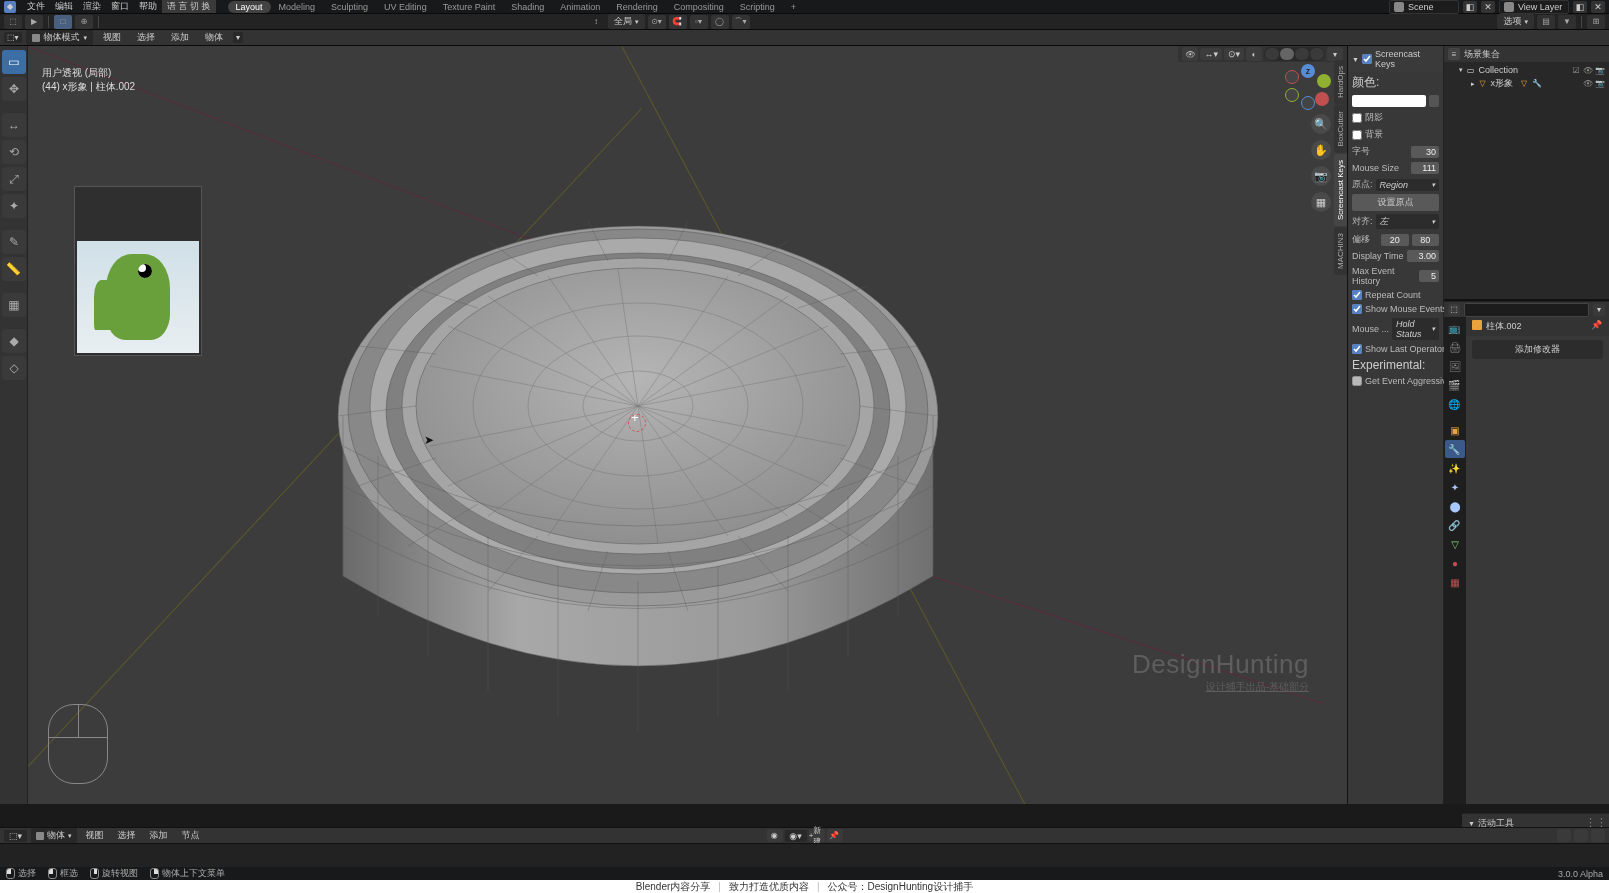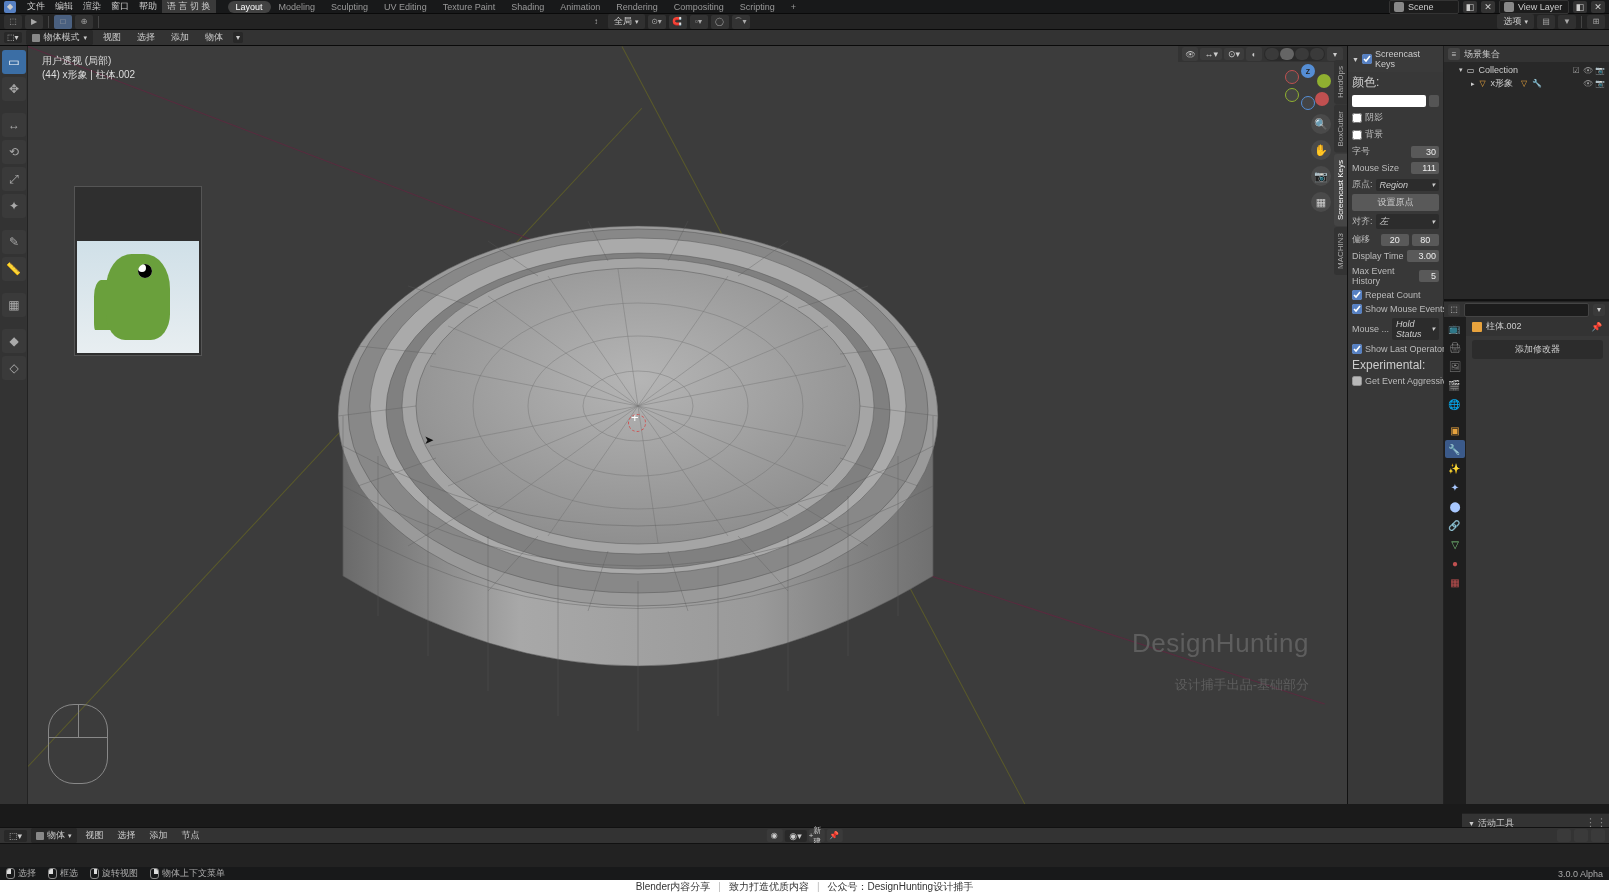--- a/index.html
+++ b/index.html
@@ -39,32 +39,32 @@
 
 .main-area { display: flex; height: calc(100% - 46px - 89px); }
 
 
 .left-toolbar { width: 28px; background: #333; display: flex; flex-direction: column; padding: 4px 2px; gap: 3px; border-right: 1px solid #222; }
 .left-toolbar .tool { width: 24px; height: 24px; background: #3a3a3a; border-radius: 3px; display: flex; align-items: center; justify-content: center; cursor: pointer; font-size: 12px; color: #aaa; }
 .left-toolbar .tool.active { background: #3b6ea5; color: #fff; }
 
 
 .viewport { flex: 1; background: #3c3c3c; position: relative; overflow: hidden; }
-.viewport .overlay-text { position: absolute; top: 8px; left: 14px; font-size: 10px; color: #ddd; line-height: 1.4; }
+.viewport .overlay-text { position: absolute; top: 20px; left: 14px; font-size: 10px; color: #ddd; line-height: 1.4; }
 .viewport .ref-image { position: absolute; top: 140px; left: 46px; width: 128px; height: 170px; background: #2f2f2f; border: 1px solid #555; }
 .viewport .ref-image .inner-img { position: absolute; left: 2px; right: 2px; bottom: 2px; top: 54px;
   background: linear-gradient(180deg, #d0e0e8 0%, #e8eef1 100%); display: flex; align-items: center; justify-content: center; overflow: hidden; }
 .viewport .ref-image .inner-img .blob { width: 64px; height: 86px; background: #6aa03c; border-radius: 40% 40% 30% 30%; box-shadow: -30px 8px 0 -18px #6aa03c; position: relative; }
 .viewport .ref-image .inner-img .blob::after { content:''; position:absolute; width:14px; height:14px; background:#fff; border-radius:50%; top:10px; left:32px; box-shadow: inset -3px -3px 0 3px #000;}
 .viewport .mouse-diagram { position: absolute; left: 20px; bottom: 20px; width: 60px; height: 80px; border: 1px solid #888; border-radius: 26px; }
 .viewport .mouse-diagram::before { content: ''; position: absolute; top: 0; left: 50%; width: 1px; height: 32px; background: #888; }
 .viewport .mouse-diagram::after { content: ''; position: absolute; top: 32px; left: 0; right: 0; height: 1px; background: #888; }
 .viewport .watermark { position: absolute; right: 38px; bottom: 110px; color: #5e5e5e; text-align: right; }
 .viewport .watermark .t1 { font-size: 26px; font-weight: 400; letter-spacing: 0.5px; }
-.viewport .watermark .t2 { font-size: 13px; margin-top: 17px; }
+.viewport .watermark .t2 { font-size: 10px; margin-top: 0; text-decoration: underline; }
 .viewport .axes-lines .line { position: absolute; height: 1px; transform-origin: left center; }
 .viewport .axes-lines .y1 { background: #5a5a2a; width: 900px; top: 0; left: 594px; transform: rotate(62deg);}
 .viewport .axes-lines .y2 { background: #5a5a2a; width: 900px; top: 720px; left: 0; transform: rotate(-47deg);}
 .viewport .axes-lines .r1 { background: #5a2a3f; width: 800px; top: 0; left: 0; transform: rotate(21deg);}
 .viewport .axes-lines .r2 { background: #5a2a3f; width: 600px; top: 472px; left: 726px; transform: rotate(18deg);}
 
 .viewport .nav-gizmo { position: absolute; top: 18px; right: 16px; width: 46px; height: 46px; }
 .viewport .nav-gizmo .ball { position: absolute; width: 14px; height: 14px; border-radius: 50%; font-size: 7px; display: flex; align-items: center; justify-content: center; color:#222; font-weight:bold;}
 .viewport .nav-gizmo .z { background: #558ed5; top: 0; left: 16px; }
 .viewport .nav-gizmo .y { background: #90b030; top: 10px; right: 0; }
@@ -136,21 +136,21 @@
 .prop-tabs .pt.mod { background: #3b5a8a; color: #a5c8f0; }
 .prop-tabs .pt.fx { color: #888; }
 .prop-tabs .pt.part { color: #a8c8ff; }
 .prop-tabs .pt.phy { color: #a8c8ff; }
 .prop-tabs .pt.con { color: #a8c8ff; }
 .prop-tabs .pt.data { color: #80d080; }
 .prop-tabs .pt.mat { color: #c05050; }
 .prop-tabs .pt.tex { color: #c05050; }
 
 .prop-content { flex: 1; background: #383838; }
-.prop-content .crumb { padding: 3px 6px; font-size: 9px; background: #333; display: flex; align-items: center; gap: 4px; }
+.prop-content .crumb { padding: 3px 6px; font-size: 9px; background: #333; display: flex; align-items: flex-start; gap: 4px; }
 .prop-content .crumb .bic { width: 10px; height: 10px; background: #e8a33d; border-radius: 1px; }
 .prop-content .crumb .pin { margin-left: auto; font-size: 9px; cursor: pointer; color:#888;}
 .prop-content .add-mod { margin: 4px 6px; background: #2c2c2c; border-radius: 3px; padding: 3px 6px; font-size: 9px; text-align: center; cursor: pointer; color: #ccc; }
 
 
 .bottom-area { position: absolute; left: 0; right: 0; bottom: 26px; }
 .dopesheet-header { height: 16px; background: #333; display: flex; align-items: center; padding: 0 4px; gap: 4px; border-top: 1px solid #111; }
 .dopesheet-header .sel { background: #282828; padding: 1px 5px; border-radius: 2px; font-size: 9px; display: flex; align-items: center; gap: 3px; cursor: pointer; }
 .dopesheet-header .menu-link { padding: 0 5px; font-size: 9px; color: #ccc; cursor: pointer; }
 .dopesheet-header .center { position: absolute; left: 50%; transform: translateX(-50%); display: flex; align-items: center; gap: 2px; }

